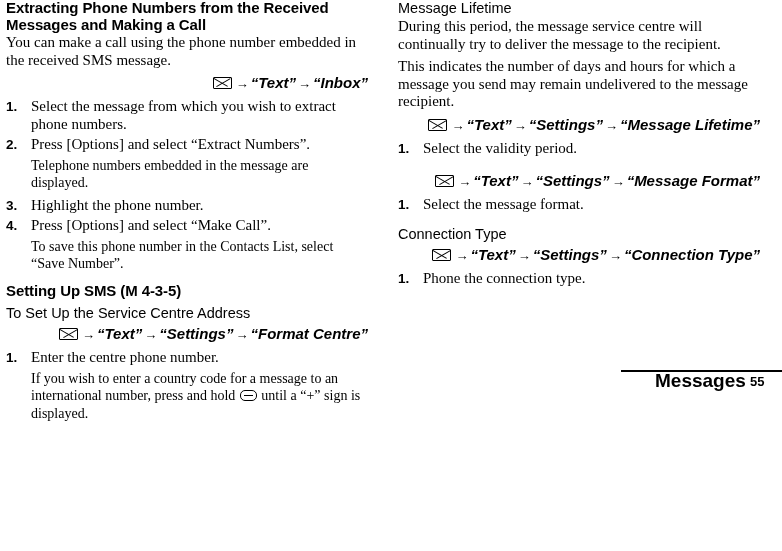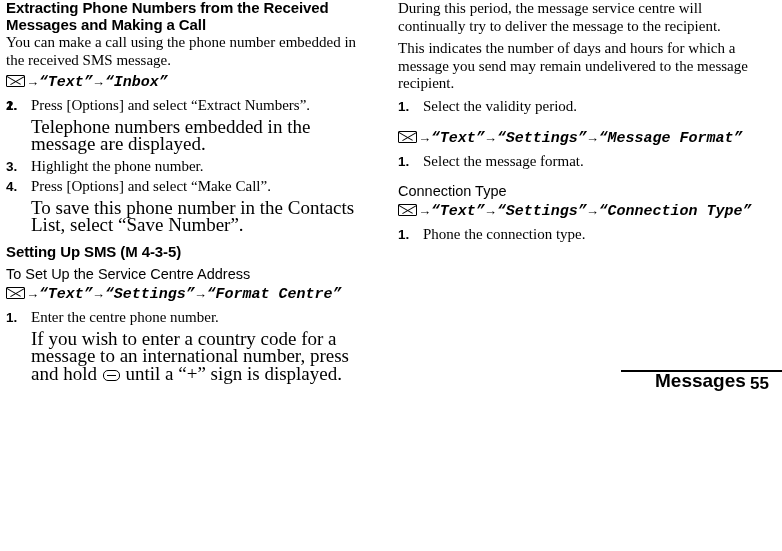--- a/index.html
+++ b/index.html
@@ -45,27 +45,28 @@
     line-height: 17px;
   }
   p.body {
     font-family: "Liberation Serif", serif;
     font-size: 15px;
     line-height: 17.5px;
     margin: 0 0 5px 0;
     text-align: left;
   }
   .nav-line {
-    font-family: Liberation Mono, monospace;
+    font-family: Liberation Sans, sans-serif;
     font-size: 15px;
     line-height: 18px;
     margin: 3px 0 5px 0;
     white-space: nowrap;
     font-weight: bold;
     font-style: italic;
+    text-align: right;
   }
   .nav-line .arrow {
     font-style: normal;
     font-weight: normal;
     font-size: 13px;
     padding: 0 2px;
   }
   .nav-line .quote {
     font-style: italic;
     font-weight: bold;
@@ -138,21 +139,21 @@
   ol.steps li.step > .num {
     position: absolute;
     left: 0;
     top: 0;
     font-family: "Liberation Sans", sans-serif;
     font-size: 13.5px;
     font-weight: bold;
   }
   .note {
     font-family: "Liberation Serif", serif;
-    font-size: 19px;
+    font-size: 14px;
     line-height: 17.5px;
     padding-left: 25px;
     margin: 0 0 5px 0;
   }
   .spacer-s { height: 5px; }
   .spacer-m { height: 9px; }
 
   
   .footer {
     position: absolute;
@@ -175,21 +176,21 @@
     top: 0;
     font-family: "Liberation Sans", sans-serif;
     font-size: 19px;
     font-weight: bold;
   }
   .footer-page {
     position: absolute;
     left: 750px;
     top: 4px;
     font-family: "Liberation Sans", sans-serif;
-    font-size: 17px;
+    font-size: 13px;
     font-weight: bold;
   }
 </style>
 </head>
 <body>
 
 <div class="page">
 
   <div class="col col-left">
 
@@ -197,20 +198,21 @@
 
     <p class="body">You can make a call using the phone number embedded in the received SMS message.</p>
 
     <div class="nav-line">
       <span class="env-icon"></span><span class="arrow">→</span><span class="quote">“Text”</span><span class="arrow">→</span><span class="quote">“Inbox”</span>
     </div>
 
     <ol class="steps">
       <li class="step">
         <span class="num">1.</span>
+        <span>Select the message from which you wish to extract phone numbers.</span>
       </li>
       <li class="step">
         <span class="num">2.</span>
         <span>Press [Options] and select “Extract Numbers”.</span>
       </li>
     </ol>
     <div class="note">Telephone numbers embedded in the message are displayed.</div>
     <ol class="steps">
       <li class="step">
         <span class="num">3.</span>
@@ -243,24 +245,28 @@
         <span class="num">1.</span>
         <span>Enter the centre phone number.</span>
       </li>
     </ol>
     <div class="note"><span>If you wish to enter a country code for a message to an international number, press and hold</span> <span class="key-icon"></span> <span>until a “+” sign is displayed.</span></div>
 
   </div>
 
   <div class="col col-right">
 
+    <h3 class="sub-head">Message Lifetime</h3>
 
     <p class="body">During this period, the message service centre will continually try to deliver the message to the recipient.</p>
     <p class="body">This indicates the number of days and hours for which a message you send may remain undelivered to the message recipient.</p>
 
+    <div class="nav-line">
+      <span class="env-icon"></span><span class="arrow">→</span><span class="quote">“Text”</span><span class="arrow">→</span><span class="quote">“Settings”</span><span class="arrow">→</span><span class="quote">“Message Lifetime”</span>
+    </div>
 
     <ol class="steps">
       <li class="step">
         <span class="num">1.</span>
         <span>Select the validity period.</span>
       </li>
     </ol>
 
     <div class="spacer-m"></div>
 

